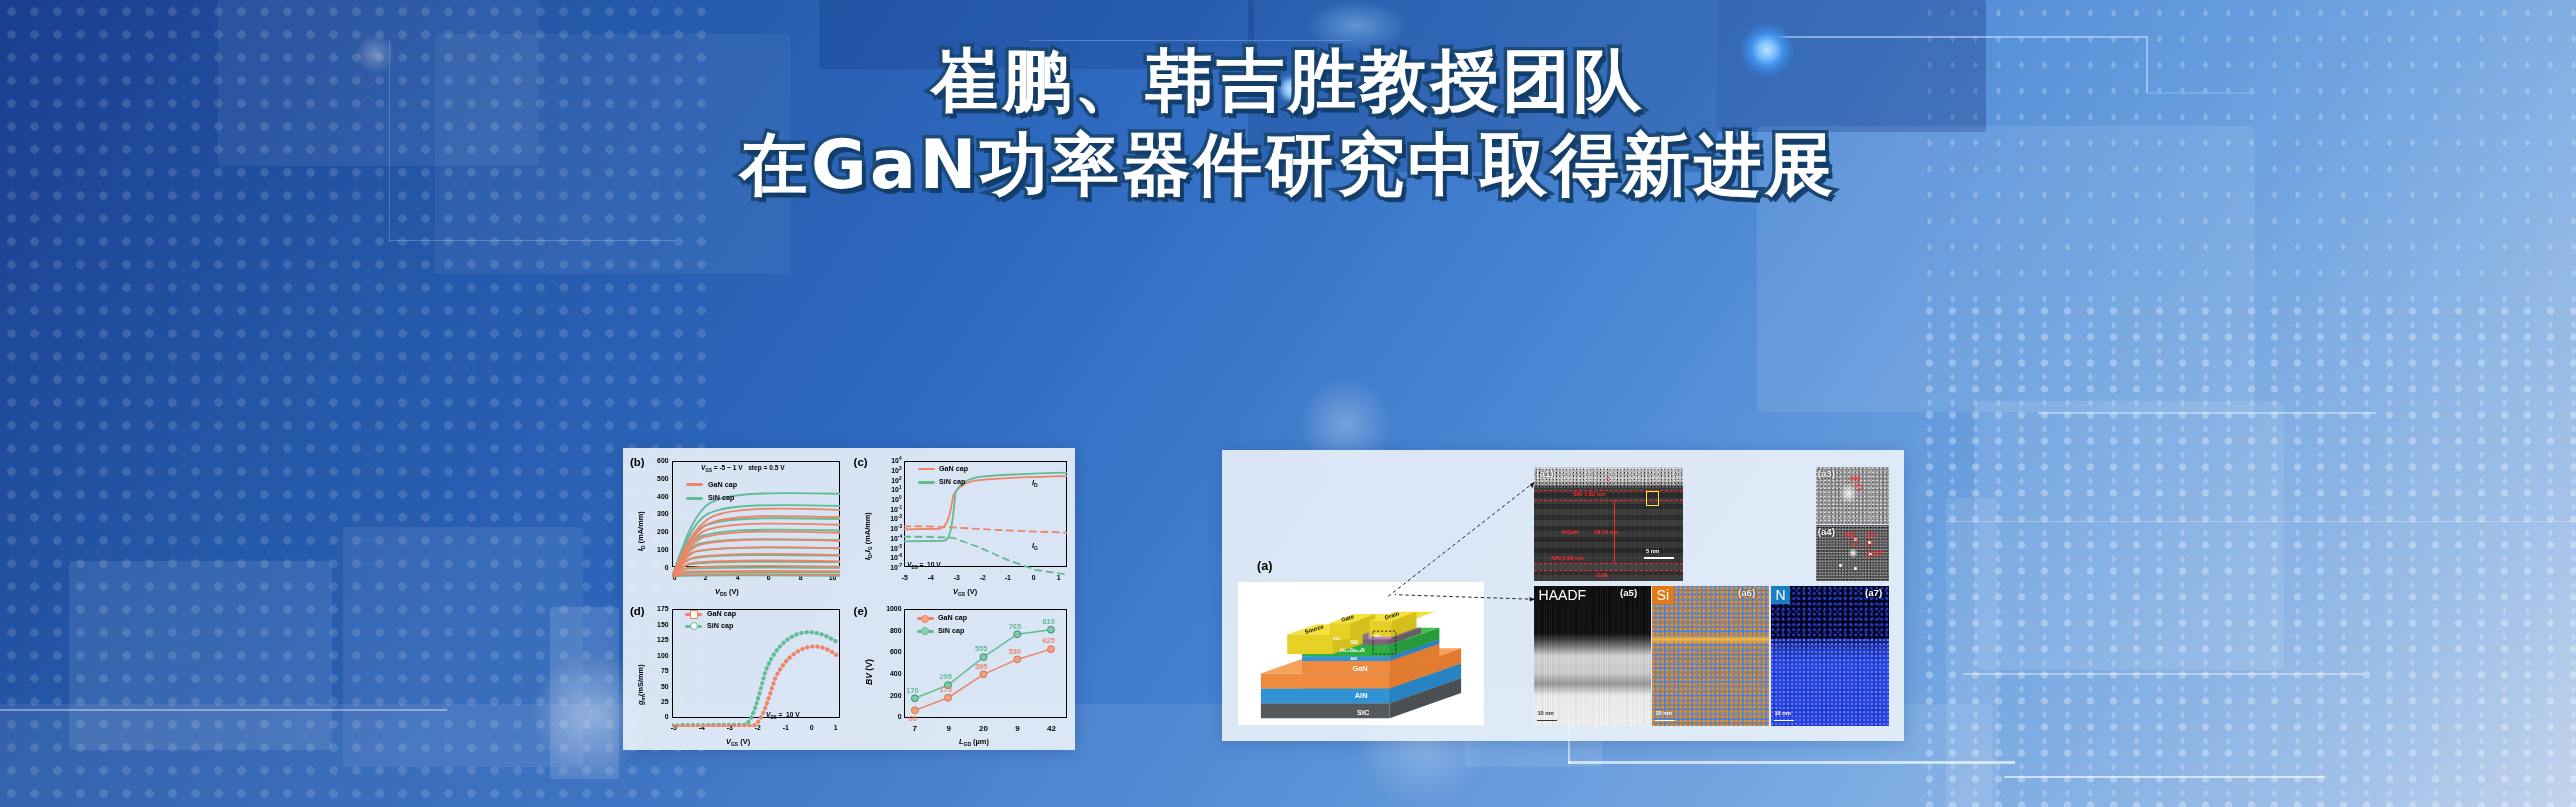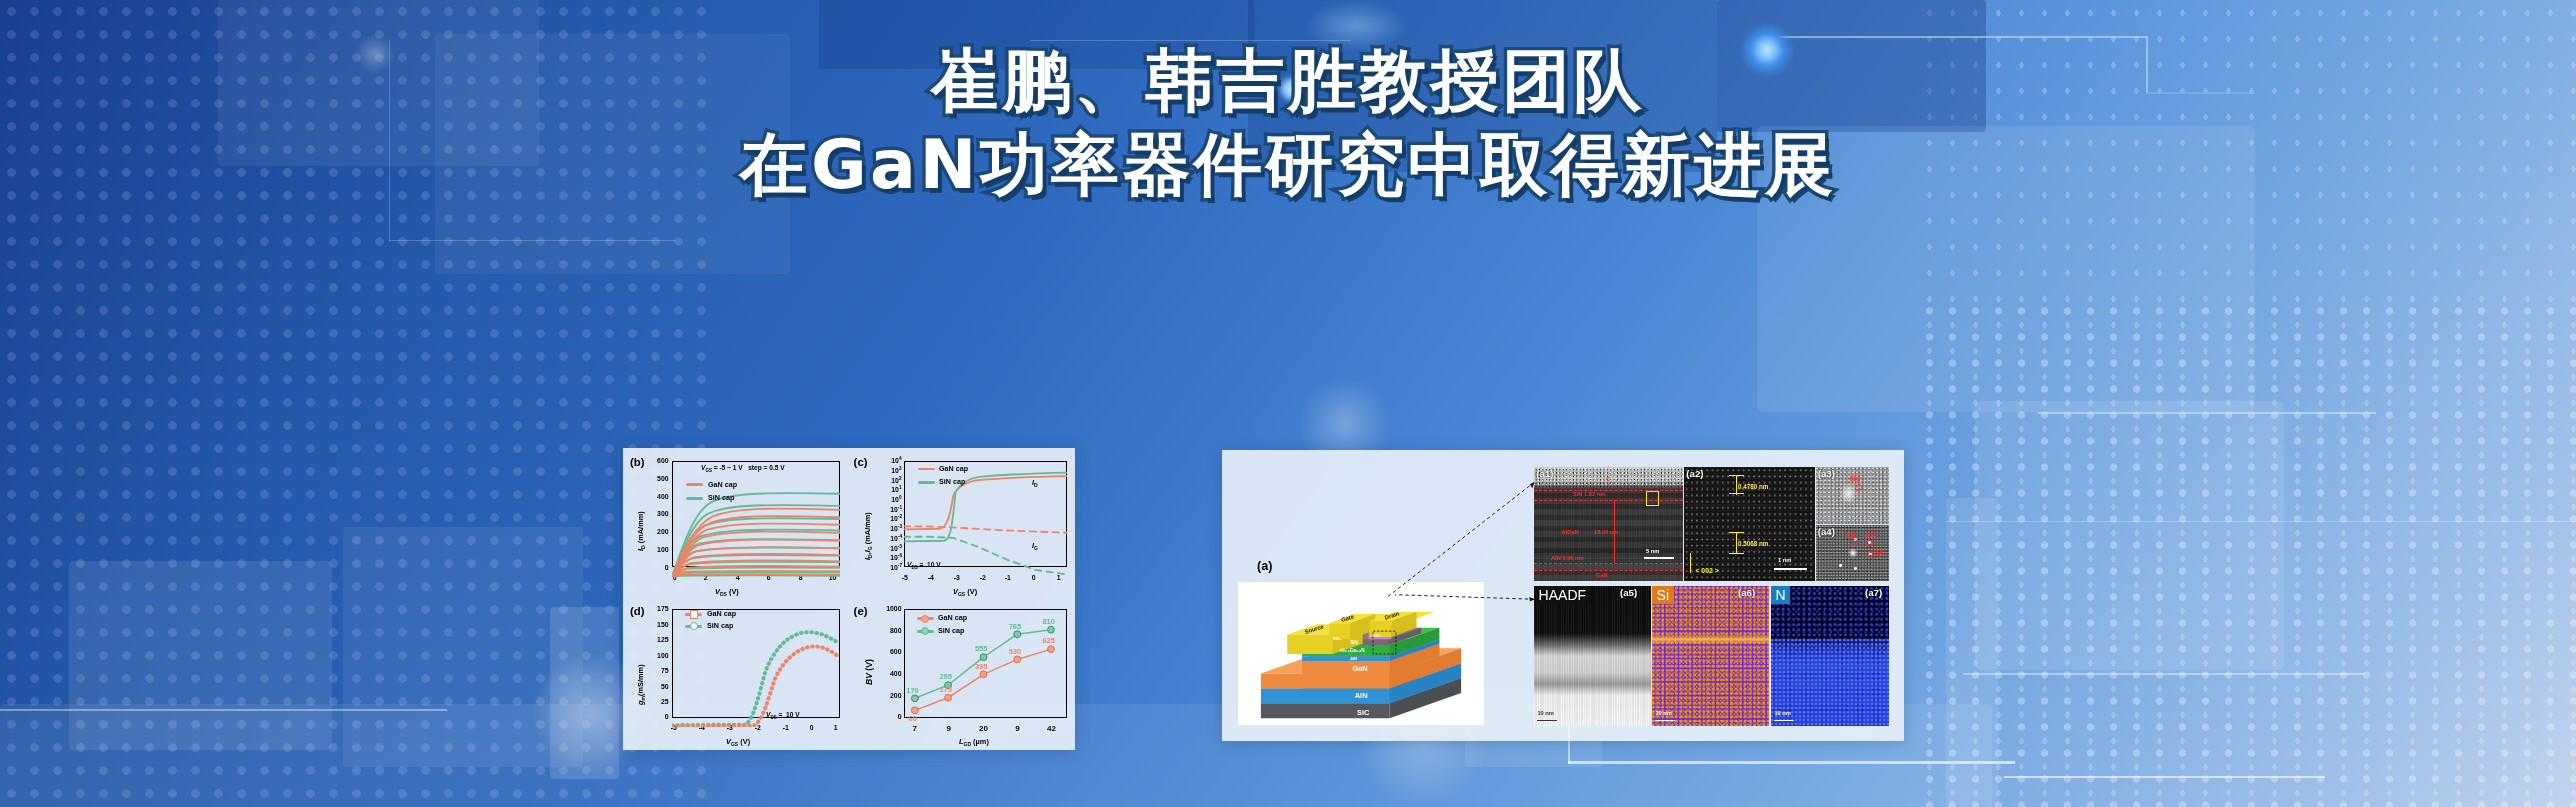--- a/index.html
+++ b/index.html
@@ -476,40 +476,20 @@
         <div class="redtxt" style="left:60px;top:62px;">18.04 nm</div>
         <div style="position:absolute;left:80px;top:33px;width:0.9px;height:63px;background:#ff2a2a;"></div>
         <div class="redtxt" style="left:17px;top:88px;">AlN  0.96 nm</div>
         <div style="position:absolute;left:0;top:96px;width:100%;border-top:0.9px dashed #ff2a2a;"></div>
         <div style="position:absolute;left:0;top:103px;width:100%;border-top:0.9px dashed #ff2a2a;"></div>
         <div class="redtxt" style="left:62px;top:105px;">GaN</div>
         <div class="whtxt" style="left:112px;top:81px;">5 nm</div>
         <div class="scalebar" style="left:110px;top:90px;width:30px;"></div>
       </div>
 
-      <div class="temcell" style="left:150px;top:0;width:131px;height:114px;background:#141414;">
-        <div style="position:absolute;inset:0;opacity:.95;
-          background-image:radial-gradient(ellipse 1.4px 2px at 50% 50%, rgba(235,235,235,.95) 0%, rgba(120,120,120,.35) 55%, rgba(0,0,0,0) 72%);
-          background-size:5.2px 6.3px;"></div>
-        <div style="position:absolute;inset:0;opacity:.35;
-          background-image:repeating-linear-gradient(0deg,rgba(255,255,255,.10) 0 1.1px,rgba(0,0,0,.20) 1.1px 2.9px);"></div>
-        <div class="tlab" style="left:2.3px;top:1.1px;">(a2)</div>
-        <div class="yeltxt" style="left:54px;top:16px;font-size:6.3px;">0.4780 nm</div>
-        <div style="position:absolute;left:45px;top:8px;width:15px;height:1.1px;background:#ffec3d;"></div>
-        <div style="position:absolute;left:45px;top:26px;width:15px;height:1.1px;background:#ffec3d;"></div>
-        <div style="position:absolute;left:52px;top:8px;width:1.1px;height:19.5px;background:#ffec3d;"></div>
-        <div class="yeltxt" style="left:54px;top:73px;font-size:6.3px;">0.5068 nm</div>
-        <div style="position:absolute;left:45px;top:65px;width:15px;height:1.1px;background:#ffec3d;"></div>
-        <div style="position:absolute;left:45px;top:86px;width:15px;height:1.1px;background:#ffec3d;"></div>
-        <div style="position:absolute;left:52px;top:65px;width:1.1px;height:22px;background:#ffec3d;"></div>
-        <div class="yeltxt" style="left:11.4px;top:100px;font-size:6.9px;">&lt; 002 &gt;</div>
-        <div style="position:absolute;left:5.7px;top:86px;width:1.1px;height:19.5px;background:#ffec3d;"></div>
-        <div class="whtxt" style="left:94px;top:90px;">1 nm</div>
-        <div class="scalebar" style="left:90px;top:101px;width:33px;"></div>
-      </div>
 
       <div class="temcell" style="left:282px;top:0;width:73px;height:57px;background:#9a9a9a;">
         <div style="position:absolute;inset:0;opacity:.75;
           background-image:radial-gradient(circle at 25% 35%,#efefef 0 0.9px,transparent 1.1px),
                             radial-gradient(circle at 70% 60%,#4a4a4a 0 0.9px,transparent 1.1px),
                             radial-gradient(circle at 48% 80%,#d8d8d8 0 0.9px,transparent 1.1px);
           background-size:4px 4px,3.4px 3.4px,5.2px 5.2px;"></div>
         <div style="position:absolute;left:24px;top:16px;width:17px;height:20.6px;
           background:radial-gradient(ellipse,rgba(255,255,255,.85) 0%,rgba(255,255,255,0) 70%);"></div>
         <div class="tlab" style="left:1.7px;top:1.1px;">(a3)</div>
@@ -544,21 +524,21 @@
       <div class="temcell" style="left:0;top:0;width:117px;height:140px;
         background:linear-gradient(180deg,#0d0d0d 0%,#101010 34%,#6b6b6b 42%,#d8d8d8 50%,#cfcfcf 62%,#9a9a9a 70%,#efefef 78%,#f4f4f4 100%);">
         <div style="position:absolute;inset:0;opacity:.25;
           background-image:repeating-linear-gradient(90deg,rgba(255,255,255,.2) 0 0.6px,rgba(0,0,0,.2) 0.6px 1.7px);"></div>
         <div class="edslab" style="left:0;top:0;background:#111;">HAADF</div>
         <div class="tlab" style="left:86px;top:1.1px;">(a5)</div>
         <div class="whtxt" style="left:3.4px;bottom:10.3px;color:#333;">10 nm</div>
         <div class="scalebar" style="left:3.4px;bottom:4.6px;width:19.5px;background:#333;"></div>
       </div>
 
-      <div class="temcell" style="left:118px;top:0;width:117px;height:140px;background:#6d28d9;">
+      <div class="temcell" style="left:118px;top:0;width:117px;height:140px;background:#3b82f6;">
         <div style="position:absolute;inset:0;
           background-image:radial-gradient(circle at 30% 40%, #f0921c 0 1.1px, rgba(0,0,0,0) 1.7px),
                             radial-gradient(circle at 70% 75%, #c8760f 0 1.1px, rgba(0,0,0,0) 1.7px),
                             radial-gradient(circle at 15% 85%, #e08a19 0 0.9px, rgba(0,0,0,0) 1.4px);
           background-size:4.6px 4.6px,6.3px 6.3px,3.4px 3.4px;"></div>
         <div style="position:absolute;left:0;top:49px;width:100%;height:9.2px;
           background:linear-gradient(180deg,rgba(255,186,60,0) 0%,rgba(255,186,60,.95) 50%,rgba(255,186,60,0) 100%);"></div>
         <div class="edslab" style="left:0;top:0;background:#e07b18;">Si</div>
         <div class="tlab" style="left:86px;top:1.1px;">(a6)</div>
         <div class="whtxt" style="left:3.4px;bottom:10.3px;">10 nm</div>

